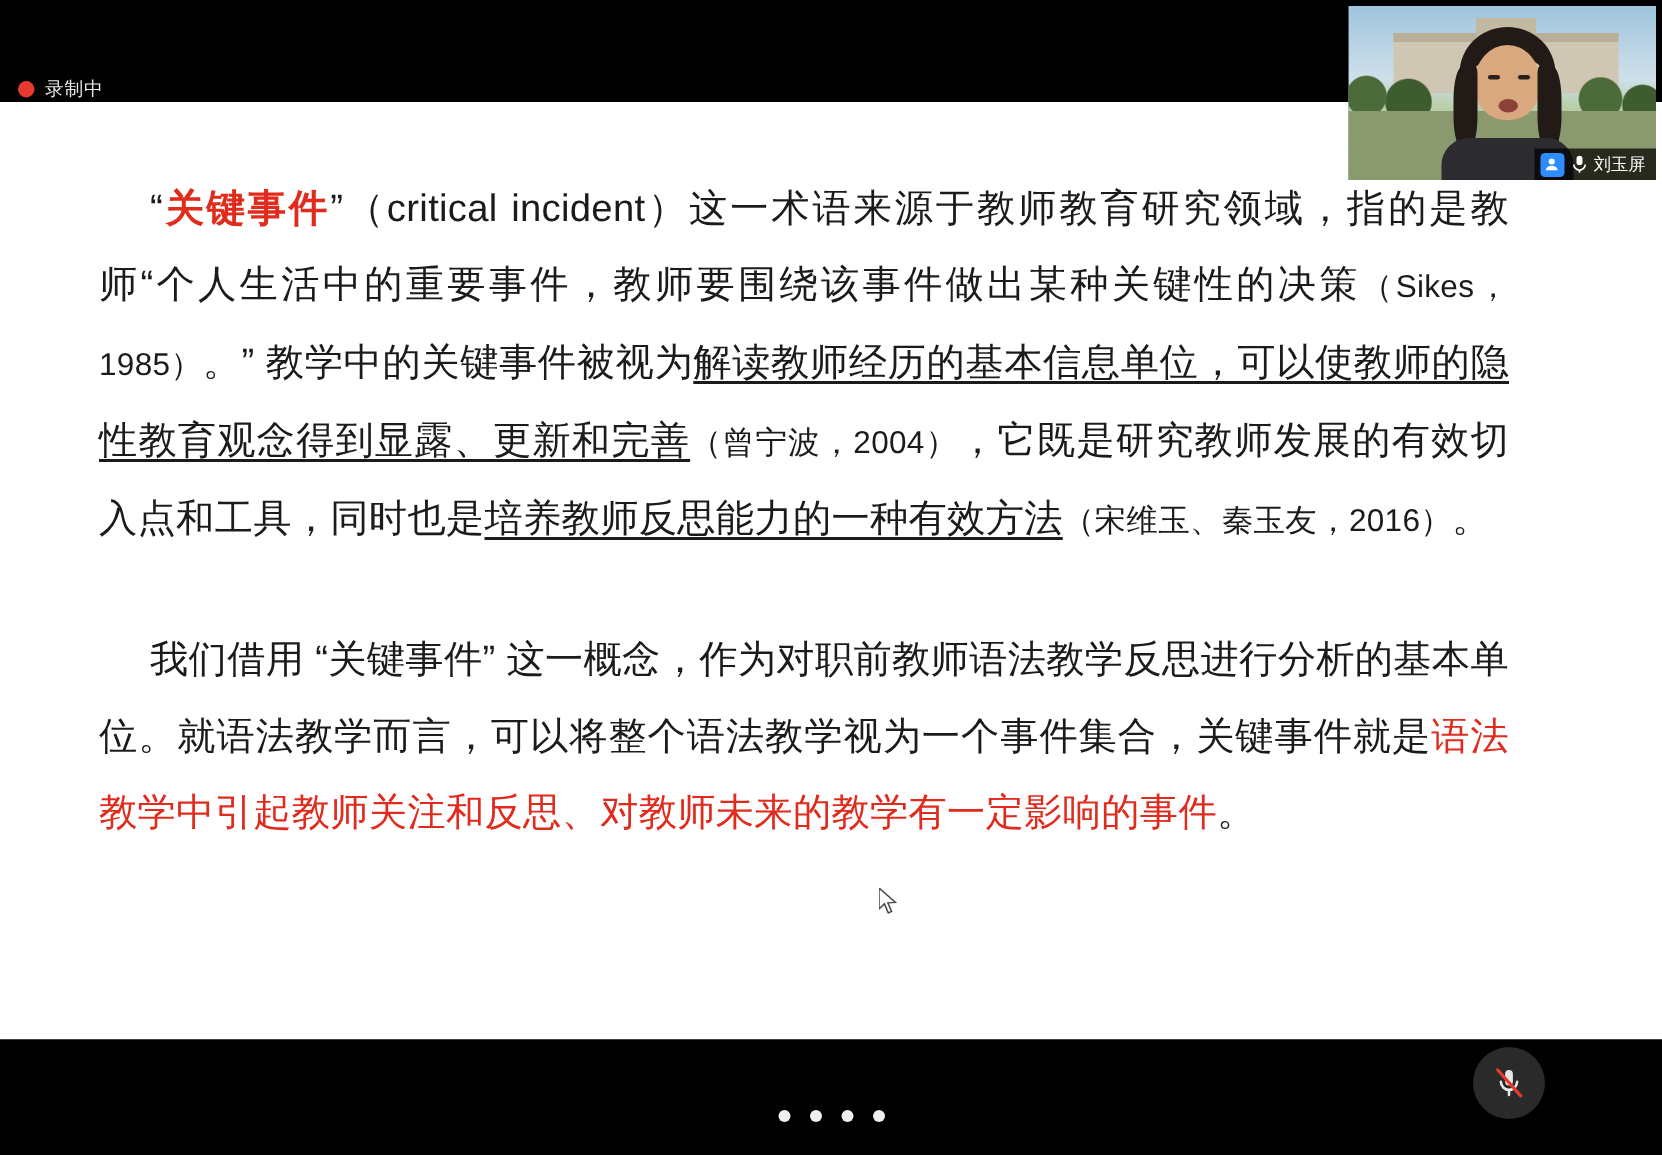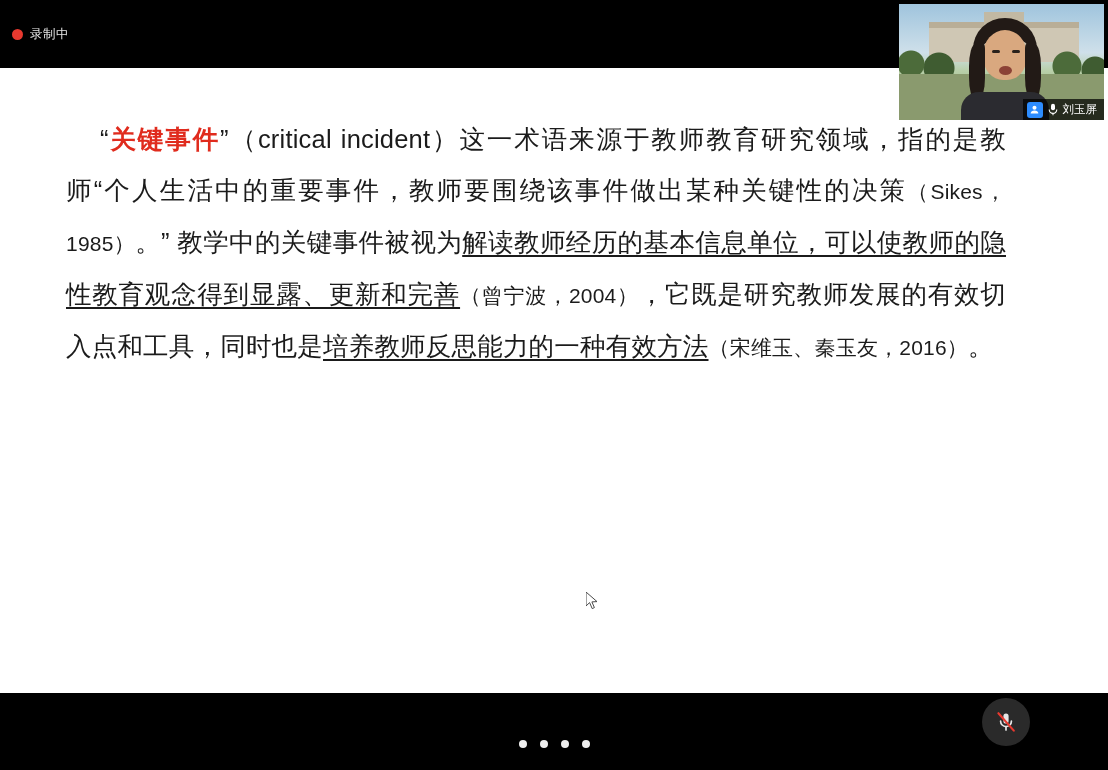--- a/index.html
+++ b/index.html
@@ -13,21 +13,21 @@
     position: relative;
     width: 1108px; height: 770px;
     background: #000;
   }
 
   
   .topbar {
     position: absolute; left: 0; top: 0;
     width: 1108px; height: 68px;
     background: #000;
-    display: flex; align-items: center;
+    display: flex; align-items: flex-end;
   }
   .rec-wrap {
     display: flex; align-items: center;
     margin-left: 12px;
     gap: 7px;
   }
   .rec-dot {
     width: 11px; height: 11px; border-radius: 50%;
     background: #e8392f;
     display: block;
@@ -215,20 +215,23 @@
     </div>
   </div>
 
   <div class="slide">
     <div class="slide-body">
 
       <div class="para">
         <span class="indent"></span><span>“</span><span class="red-b">关键事件</span><span>”（critical incident）这一术语来源于教师教育研究领域，指的是教师“个人生活中的重要事件，教师要围绕该事件做出某种关键性的决策</span><span class="small">（Sikes，1985）</span><span>。” 教学中的关键事件被视为</span><span class="ul">解读教师经历的基本信息单位，可以使教师的隐性教育观念得到显露、更新和完善</span><span class="small">（曾宁波，2004）</span><span>，它既是研究教师发展的有效切入点和工具，同时也是</span><span class="ul">培养教师反思能力的一种有效方法</span><span class="small">（宋维玉、秦玉友，2016）</span><span>。</span>
       </div>
 
+      <div class="para">
+        <span class="indent"></span><span>我们借用 “关键事件” 这一概念，作为对职前教师语法教学反思进行分析的基本单位。就语法教学而言，可以将整个语法教学视为一个事件集合，关键事件就是</span><span class="red">语法教学中引起教师关注和反思、对教师未来的教学有一定影响的事件</span><span>。</span>
+      </div>
 
     </div>
 
     <svg class="cursor" viewBox="0 0 12 18">
       <polygon points="0,0 0,14 3.6,10.6 6.2,16.6 8.4,15.6 5.9,9.9 11,9.6" fill="#ffffff" stroke="#4a4a4a" stroke-width="1"></polygon>
     </svg>
   </div>
 
   <div class="bottombar">
     <div class="dots">

